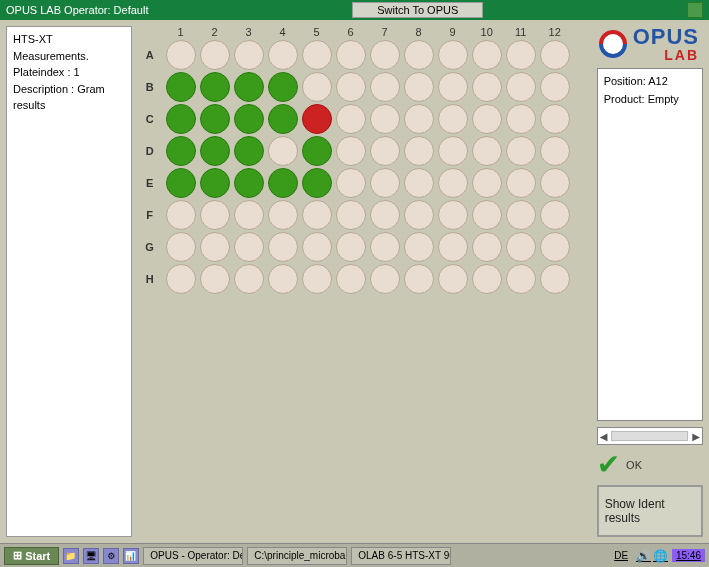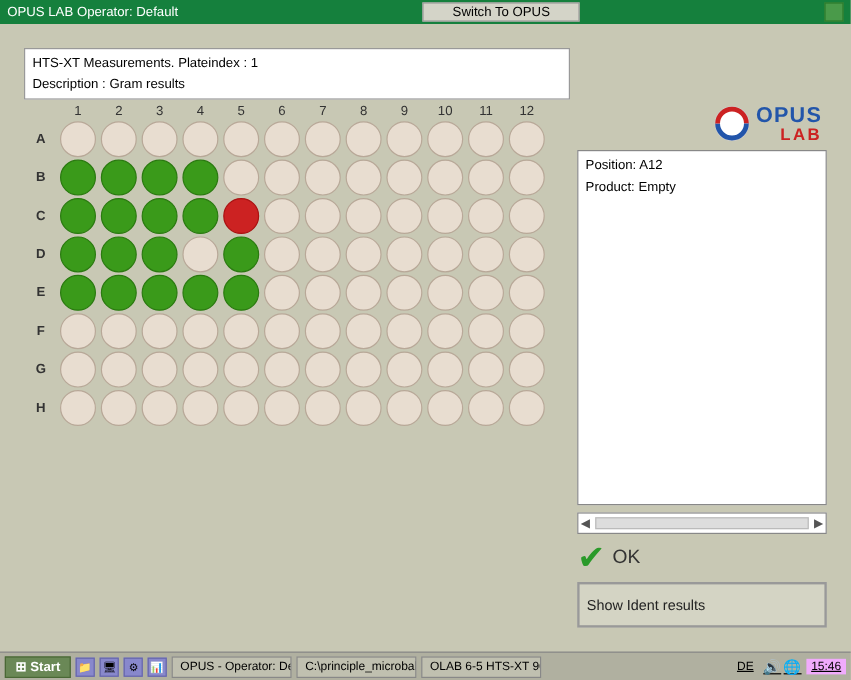--- a/index.html
+++ b/index.html
@@ -36,23 +36,23 @@
     #title-bar .corner-icon {
       width: 16px;
       height: 16px;
       background: #4a9a4a;
       border: 1px solid #2a7a2a;
     }
 
     
     #main {
       display: flex;
-      flex-direction: column;
+      flex-direction: row;
       height: calc(100% - 20px - 24px);
-      padding: 20px;
+      padding: 6px;
       gap: 4px;
     }
 
     
     #info-section {
       background: white;
       border: 1px solid #999;
       padding: 4px 6px;
       font-size: 11px;
       line-height: 1.5;
@@ -141,21 +141,21 @@
     #logo-icon {
       width: 32px;
       height: 32px;
     }
     #logo-text {
       display: flex;
       flex-direction: column;
       line-height: 1;
     }
     #logo-opus {
-      font-size: 18px;
+      font-size: 22px;
       font-weight: bold;
       color: #2255aa;
       letter-spacing: 1px;
     }
     #logo-lab {
       font-size: 14px;
       font-weight: bold;
       color: #cc2222;
       letter-spacing: 2px;
       text-align: right;
@@ -200,21 +200,21 @@
       display: flex;
       align-items: center;
       gap: 6px;
     }
     #check-icon {
       color: #2a9a2a;
       font-size: 28px;
       line-height: 1;
     }
     #ok-label {
-      font-size: 16px;
+      font-size: 11px;
       color: #333;
     }
 
     
     #show-ident-btn {
       background: #d4d4c4;
       border: 2px solid #999;
       padding: 10px 6px;
       text-align: left;
       cursor: pointer;
@@ -295,21 +295,21 @@
     }
     .taskbar-right {
       margin-left: auto;
       display: flex;
       align-items: center;
       gap: 4px;
       font-size: 10px;
       text-decoration: underline;
     }
     #clock {
-      background: #f0abfc;
+      background: #8b5cf6;
       padding: 1px 4px;
     }
     #lang {
       padding: 1px 4px;
     }
   </style>
 </head>
 <body>
 
 <div id="title-bar">

